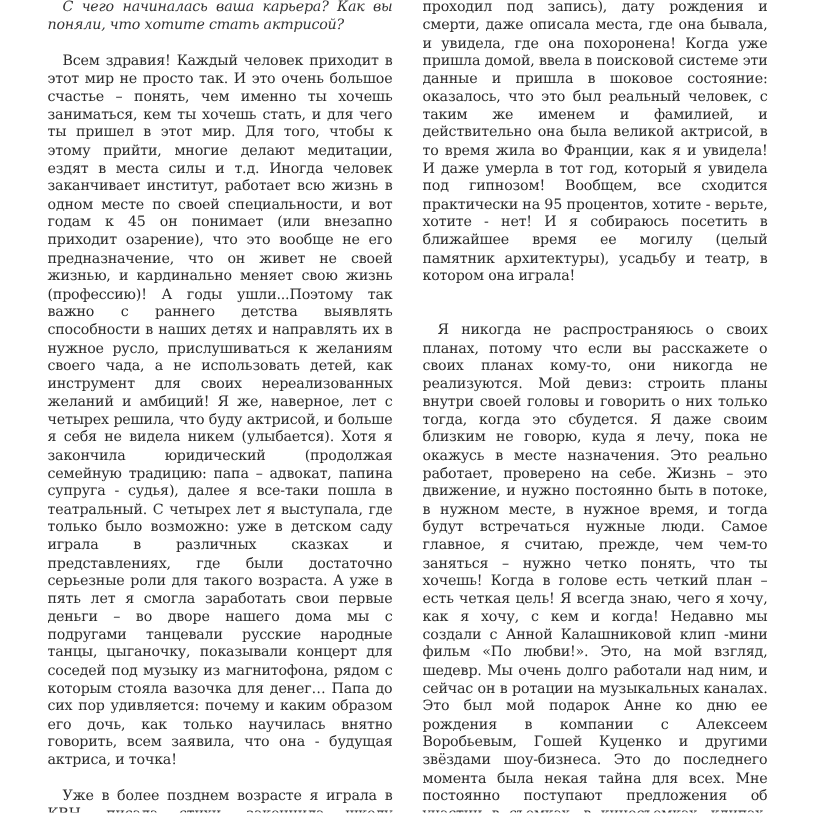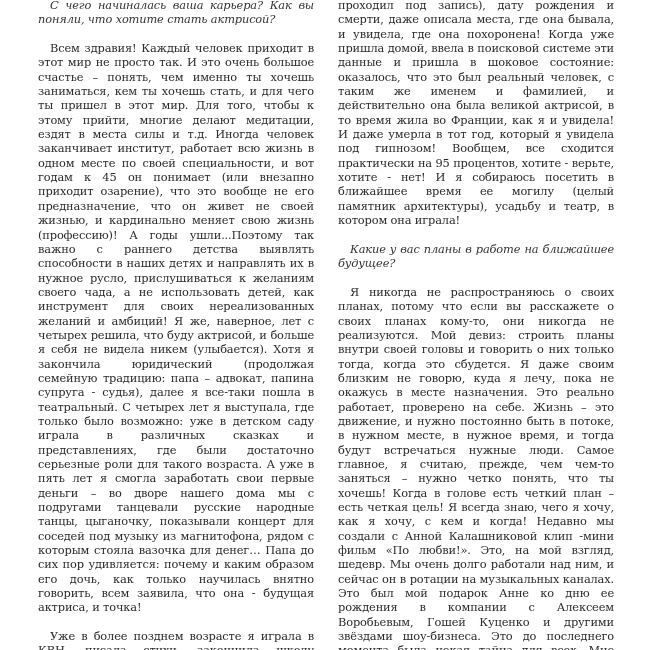--- a/index.html
+++ b/index.html
@@ -31,18 +31,17 @@
     <div class="gap"></div>
     <p class="para">Всем здравия! Каждый человек приходит в этот мир не просто так. И это очень большое счастье – понять, чем именно ты хочешь заниматься, кем ты хочешь стать, и для чего ты пришел в этот мир. Для того, чтобы к этому прийти, многие делают медитации, ездят в места силы и т.д. Иногда человек заканчивает институт, работает всю жизнь в одном месте по своей специальности, и вот годам к 45 он понимает (или внезапно приходит озарение), что это вообще не его предназначение, что он живет не своей жизнью, и кардинально меняет свою жизнь (профессию)! А годы ушли...Поэтому так важно с раннего детства выявлять способности в наших детях и направлять их в нужное русло, прислушиваться к желаниям своего чада, а не использовать детей, как инструмент для своих нереализованных желаний и амбиций! Я же, наверное, лет с четырех решила, что буду актрисой, и больше я себя не видела никем (улыбается). Хотя я закончила юридический (продолжая семейную традицию: папа – адвокат, папина супруга - судья), далее я все-таки пошла в театральный. С четырех лет я выступала, где только было возможно: уже в детском саду играла в различных сказках и представлениях, где были достаточно серьезные роли для такого возраста. А уже в пять лет я смогла заработать свои первые деньги – во дворе нашего дома мы с подругами танцевали русские народные танцы, цыганочку, показывали концерт для соседей под музыку из магнитофона, рядом с которым стояла вазочка для денег… Папа до сих пор удивляется: почему и каким образом его дочь, как только научилась внятно говорить, всем заявила, что она - будущая актриса, и точка!</p>
     <div class="gap"></div>
     <p class="para">Уже в более позднем возрасте я играла в КВН, писала стихи, закончила школу моделей в Петропавловске – Камчатском, позже даже стала «Мисс Камчатка», вела передачу на Камчатском телевидении в рубрике «Утренний Гороскоп», постоянно участвовала в каких-то постановках, и все больше понимала, что я буду именно актрисой. Кино или театра – не имело значения. Для меня было важно, чтобы профессия отображала мою творческую натуру.</p>
 
   </div>
 
   <div class="col col-right">
     <p class="para" style="text-indent:0">проходил под запись), дату рождения и смерти, даже описала места, где она бывала, и увидела, где она похоронена! Когда уже пришла домой, ввела в поисковой системе эти данные и пришла в шоковое состояние: оказалось, что это был реальный человек, с таким же именем и фамилией, и действительно она была великой актрисой, в то время жила во Франции, как я и увидела! И даже умерла в тот год, который я увидела под гипнозом! Вообщем, все сходится практически на 95 процентов, хотите - верьте, хотите - нет! И я собираюсь посетить в ближайшее время ее могилу (целый памятник архитектуры), усадьбу и театр, в котором она играла!</p>
     <div class="gap"></div>
-    <p class="q">Какие у вас планы в работе на ближайшее будущее?</p>
     <div class="gap"></div>
     <p class="para">Я никогда не распространяюсь о своих планах, потому что если вы расскажете о своих планах кому-то, они никогда не реализуются. Мой девиз: строить планы внутри своей головы и говорить о них только тогда, когда это сбудется. Я даже своим близким не говорю, куда я лечу, пока не окажусь в месте назначения. Это реально работает, проверено на себе. Жизнь – это движение, и нужно постоянно быть в потоке, в нужном месте, в нужное время, и тогда будут встречаться нужные люди. Самое главное, я считаю, прежде, чем чем-то заняться – нужно четко понять, что ты хочешь! Когда в голове есть четкий план – есть четкая цель! Я всегда знаю, чего я хочу, как я хочу, с кем и когда! Недавно мы создали с Анной Калашниковой клип -мини фильм «По любви!». Это, на мой взгляд, шедевр. Мы очень долго работали над ним, и сейчас он в ротации на музыкальных каналах. Это был мой подарок Анне ко дню ее рождения в компании с Алексеем Воробьевым, Гошей Куценко и другими звёздами шоу-бизнеса. Это до последнего момента была некая тайна для всех. Мне постоянно поступают предложения об участии в съемках, в киносъемках, клипах, приглашают быть ведущей в различных проектах и др. Вообщем, планы грандиозны, я люблю делать что-то необычное, совмещать музыку и кино (как в нашем клипе, например). Как дальше сложится, пока не могу сказать, поживем – увидим. (улыбается)</p>
 
   </div>
 </div>
 
 </body></html>

